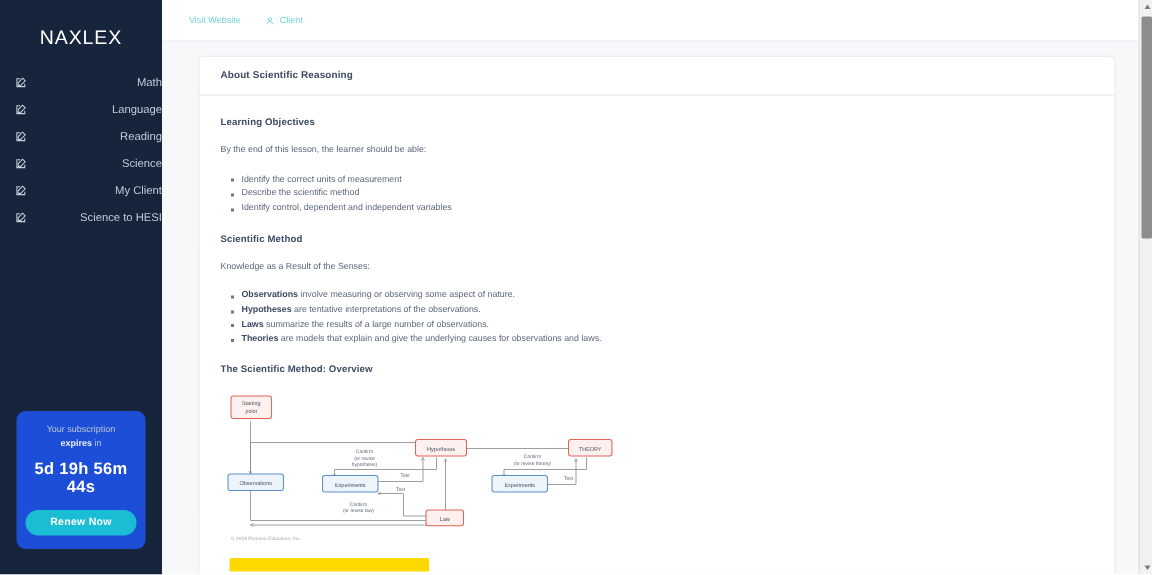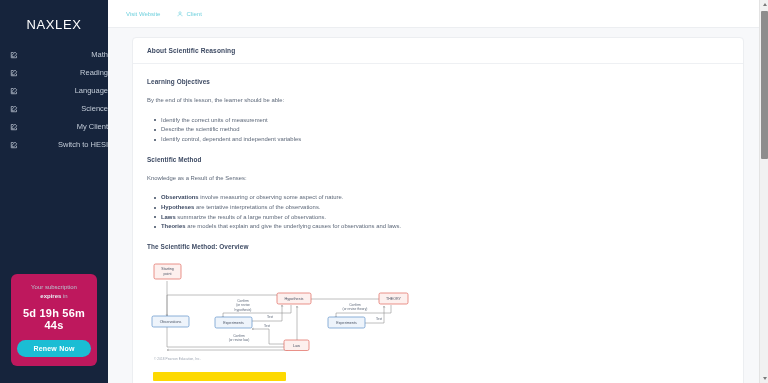--- a/index.html
+++ b/index.html
@@ -39,21 +39,21 @@
     justify-content: space-between;
   }
   .nav-icon { width: 8px; height: 8px; flex: 0 0 8px; display: block; }
   .nav-label { white-space: nowrap; }
 
   
   #sub-card {
     position: absolute;
     left: 11px; bottom: 17px;
     width: 86px;
-    background: #be185d;
+    background: #1d4ed8;
     border-radius: 6px;
     padding: 9px 6px 9px 6px;
     text-align: center;
   }
   .sub-line {
     color: #b9c6d1;
     font-size: 6px;
     line-height: 1.45;
   }
   .sub-line b { color: #e7eef3; font-weight: 700; }
@@ -233,57 +233,57 @@
         </span>
         <span class="nav-label">Math</span>
       </div>
       <div class="nav-item">
         <span class="nav-icon">
           <svg viewBox="0 0 16 16" width="8" height="8" fill="none" stroke="#c3ccd8" stroke-width="1.4">
             <path d="M13 9.5V13.5H2.5V3H7"></path>
               <path d="M10 2.2L13.6 5.8L7.6 11.8H4.2V8.4L10 2.2Z"></path>
           </svg>
         </span>
+        <span class="nav-label">Language</span>
+      </div>
+      <div class="nav-item">
+        <span class="nav-icon">
+          <svg viewBox="0 0 16 16" width="8" height="8" fill="none" stroke="#c3ccd8" stroke-width="1.4">
+            <path d="M13 9.5V13.5H2.5V3H7"></path>
+              <path d="M10 2.2L13.6 5.8L7.6 11.8H4.2V8.4L10 2.2Z"></path>
+          </svg>
+        </span>
         <span class="nav-label">Reading</span>
       </div>
       <div class="nav-item">
         <span class="nav-icon">
           <svg viewBox="0 0 16 16" width="8" height="8" fill="none" stroke="#c3ccd8" stroke-width="1.4">
             <path d="M13 9.5V13.5H2.5V3H7"></path>
               <path d="M10 2.2L13.6 5.8L7.6 11.8H4.2V8.4L10 2.2Z"></path>
           </svg>
         </span>
-        <span class="nav-label">Language</span>
-      </div>
-      <div class="nav-item">
-        <span class="nav-icon">
-          <svg viewBox="0 0 16 16" width="8" height="8" fill="none" stroke="#c3ccd8" stroke-width="1.4">
-            <path d="M13 9.5V13.5H2.5V3H7"></path>
-              <path d="M10 2.2L13.6 5.8L7.6 11.8H4.2V8.4L10 2.2Z"></path>
-          </svg>
-        </span>
         <span class="nav-label">Science</span>
       </div>
       <div class="nav-item">
         <span class="nav-icon">
           <svg viewBox="0 0 16 16" width="8" height="8" fill="none" stroke="#c3ccd8" stroke-width="1.4">
             <path d="M13 9.5V13.5H2.5V3H7"></path>
               <path d="M10 2.2L13.6 5.8L7.6 11.8H4.2V8.4L10 2.2Z"></path>
           </svg>
         </span>
         <span class="nav-label">My Client</span>
       </div>
       <div class="nav-item">
         <span class="nav-icon">
           <svg viewBox="0 0 16 16" width="8" height="8" fill="none" stroke="#c3ccd8" stroke-width="1.4">
             <path d="M13 9.5V13.5H2.5V3H7"></path>
               <path d="M10 2.2L13.6 5.8L7.6 11.8H4.2V8.4L10 2.2Z"></path>
           </svg>
         </span>
-        <span class="nav-label">Switch to HESI</span>
+        <span class="nav-label">Science to HESI</span>
       </div>
     </nav>
 
     <div id="sub-card">
       <div class="sub-line">
         <span>Your subscription</span><br>
         <b>expires</b><span> in</span>
       </div>
       <div id="sub-timer">5d 19h 56m 44s</div>
       <button id="renew-btn">Renew Now</button>

